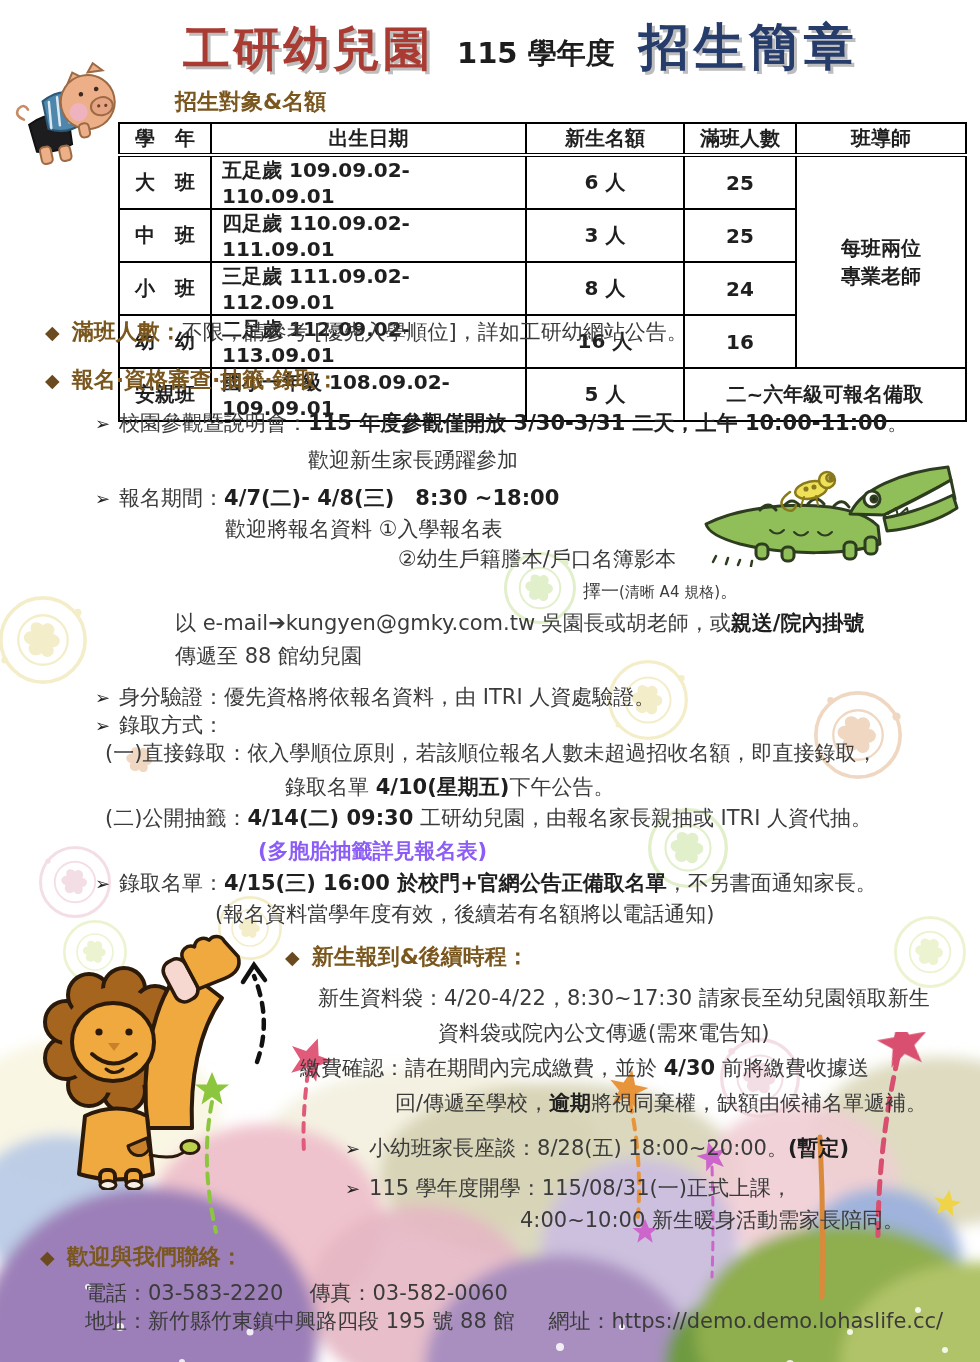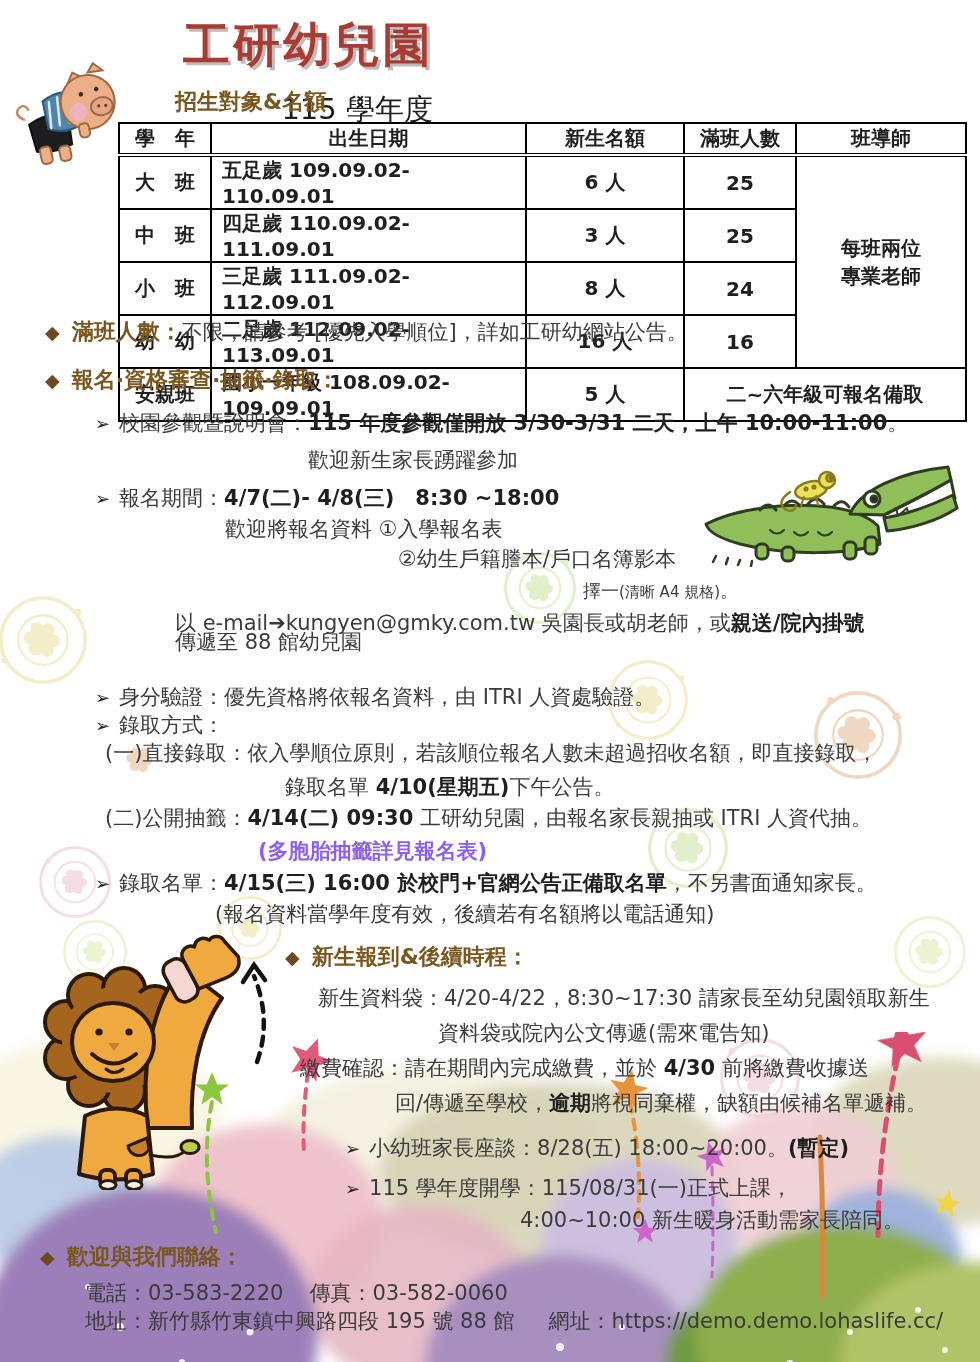--- a/index.html
+++ b/index.html
@@ -8,24 +8,24 @@
   .abs{position:absolute;white-space:nowrap;z-index:5;line-height:1.25;}
   .body{font-size:21px;color:#3b3b3b;}
   .b{font-weight:700;color:#1f1f1f;}
   .red{color:#8b5cf6;font-weight:700;}
   .small{font-size:15px;}
   .diamond{color:#6B4A1F;font-size:19px;margin-right:12px;}
   .arrow{margin-right:9px;font-size:18px;color:#222;}
   .brown{color:#7A571E;font-weight:700;}
   .h2{font-size:22px;}
   
-  .title-row{left:183px;top:16px;display:flex;align-items:flex-end;gap:16px;z-index:5;flex-direction:column;}
+  .title-row{left:183px;top:16px;display:flex;align-items:flex-end;gap:24px;z-index:5;}
   .title-school{font-size:47px;font-weight:800;color:#A93B32;letter-spacing:3px;
                 text-shadow:3px 3px 0 #bdbdbd;}
-  .title-year{font-size:29px;font-weight:400;color:#1d1d1d;padding-bottom:7px;}
+  .title-year{font-size:29px;font-weight:700;color:#1d1d1d;padding-bottom:7px;}
   .title-doc{font-size:50px;font-weight:800;color:#263C6B;letter-spacing:5px;
              text-shadow:3px 3px 0 #bdbdbd;}
   
   .quota-table{position:absolute;left:118px;top:122px;z-index:5;border-collapse:collapse;
                table-layout:fixed;width:847px;font-size:20px;background:#fff;}
   .quota-table th,.quota-table td{border:2px solid #000;padding:0 4px;height:29px;
                text-align:center;font-weight:700;color:#1f1f1f;overflow:hidden;}
   .quota-table th{font-weight:600;border-bottom:4px double #000;}
   .quota-table td.left{text-align:left;padding-left:10px;}
   .teacher-cell div{line-height:1.4;}
@@ -333,21 +333,21 @@
   <div class="abs body" style="left:225px;top:516px">歡迎將報名資料 ①入學報名表</div>
   <div class="abs body" style="left:398px;top:546px">②幼生戶籍謄本/戶口名簿影本</div>
 
   <div class="abs" style="left:583px;top:580px;font-size:18px">
     <span>擇一</span><span class="small">(清晰 A4 規格)</span><span>。</span>
   </div>
 
   <div class="abs body" style="left:175px;top:610px">
     <span>以 e-mail➔kungyen@gmky.com.tw 吳園長或胡老師，或</span><span class="b">親送/院內掛號</span>
   </div>
-  <div class="abs body" style="left:175px;top:629px">傳遞至 88 館幼兒園</div>
+  <div class="abs body" style="left:175px;top:643px">傳遞至 88 館幼兒園</div>
 
   <div class="abs body" style="left:95px;top:684px">
     <span class="arrow">➢</span><span>身分驗證：優先資格將依報名資料，由 ITRI 人資處驗證。</span>
   </div>
 
   <div class="abs body" style="left:95px;top:712px">
     <span class="arrow">➢</span><span>錄取方式：</span>
   </div>
 
   <div class="abs body" style="left:105px;top:740px">(一)直接錄取：依入學順位原則，若該順位報名人數未超過招收名額，即直接錄取，</div>

